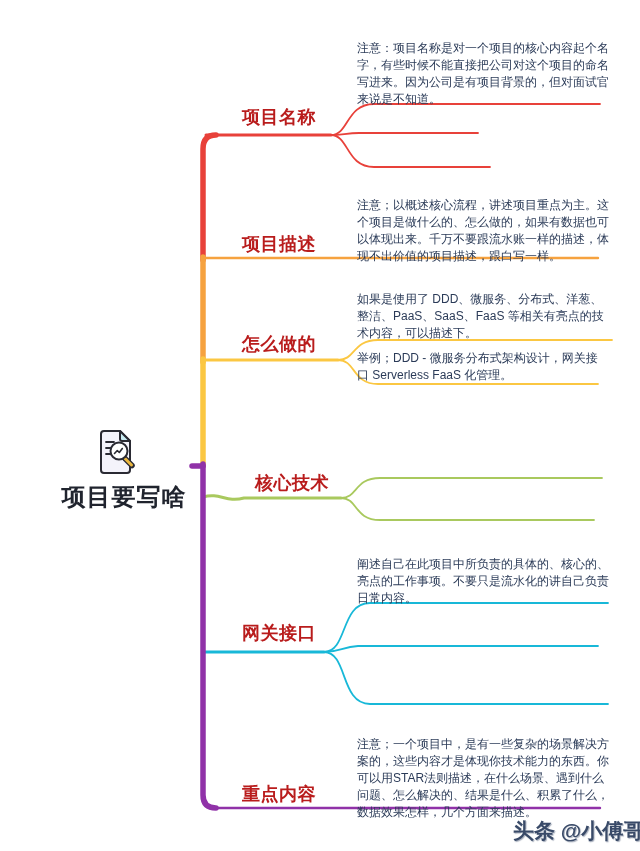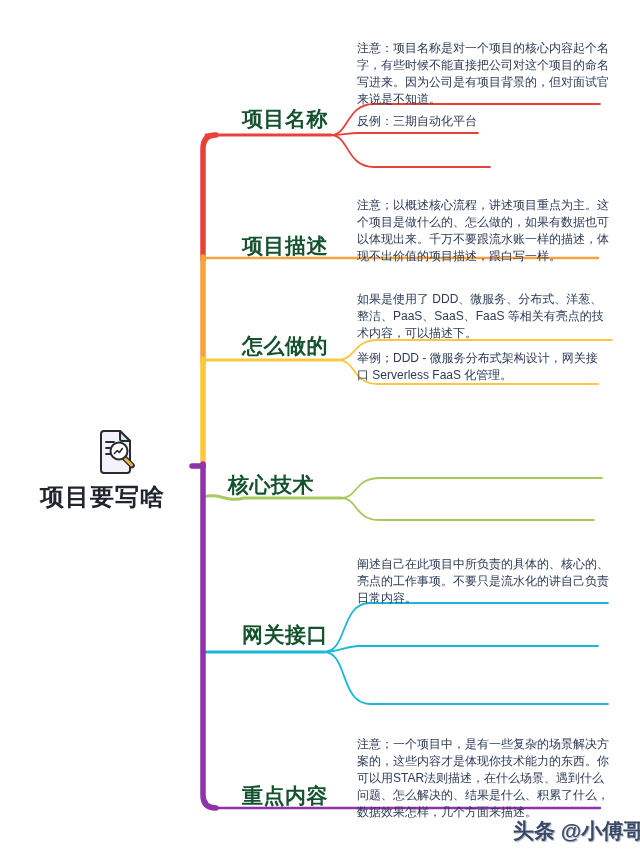--- a/index.html
+++ b/index.html
@@ -3,29 +3,29 @@
 <meta charset="utf-8">
 <style>
   html,body{margin:0;padding:0;background:#fff;}
   #canvas{
     position:relative;width:640px;height:851px;background:#ffffff;
     overflow:hidden;font-family:"Liberation Sans","DejaVu Sans",sans-serif;
   }
   #wires{position:absolute;left:0;top:0;width:640px;height:851px;}
   .abs{position:absolute;}
   .branch-label{
-    font-size:21px;font-weight:bold;color:#14532d;letter-spacing:.5px;
+    font-size:18px;font-weight:bold;color:#b91c1c;letter-spacing:.5px;
     white-space:nowrap;
   }
   .child-text{
     width:252px;font-size:12px;line-height:17px;color:#2b3b58;
     white-space:pre-wrap;
   }
   .root-title{
-    width:168px;font-size:24px;font-weight:bold;
+    width:168px;text-align:center;font-size:24px;font-weight:bold;
     color:#20242e;letter-spacing:1px;white-space:nowrap;
   }
   .watermark{
     font-size:21px;font-weight:bold;color:#394a68;white-space:nowrap;
     text-shadow:-1px -1px 0 rgba(255,255,255,.85),1px 1px 1px rgba(57,74,104,.45);
   }
 </style>
 </head>
 <body>
 
@@ -80,26 +80,25 @@
     <path d="M30,30.5 L37,37.5" stroke="#2a2a33" stroke-width="5.5" stroke-linecap="round"></path>
     <path d="M30,30.5 L36.5,37" stroke="#ecb83f" stroke-width="3" stroke-linecap="round"></path>
     <circle cx="24" cy="23" r="8.5" fill="#ffffff" stroke="#2a2a33" stroke-width="2"></circle>
     <path d="M19.5,25.5 l2.8,-3 2,2 3,-4" fill="none" stroke="#2a2a33" stroke-width="1.6" stroke-linecap="round" stroke-linejoin="round"></path>
   </svg>
   <div class="abs root-title" style="left:40px;top:481px">项目要写啥</div>
 
   <div class="abs branch-label" style="left:242px;top:105px">项目名称</div>
   <div class="abs branch-label" style="left:242px;top:232px">项目描述</div>
   <div class="abs branch-label" style="left:242px;top:332px">怎么做的</div>
-  <div class="abs branch-label" style="left:228px;top:471px">核心技术</div>
+  <div class="abs branch-label" style="left:255px;top:471px">核心技术</div>
   <div class="abs branch-label" style="left:242px;top:621px">网关接口</div>
   <div class="abs branch-label" style="left:242px;top:782px">重点内容</div>
 
   <div class="abs child-text" style="left:357px;top:40px">注意：项目名称是对一个项目的核心内容起个名字，有些时候不能直接把公司对这个项目的命名写进来。因为公司是有项目背景的，但对面试官来说是不知道。</div>
-  <div class="abs child-text" style="left:357px;top:113px">反例：三期自动化平台</div>
 
   <div class="abs child-text" style="left:357px;top:197px">注意；以概述核心流程，讲述项目重点为主。这个项目是做什么的、怎么做的，如果有数据也可以体现出来。千万不要跟流水账一样的描述，体现不出价值的项目描述，跟白写一样。</div>
 
   <div class="abs child-text" style="left:357px;top:291px">如果是使用了 DDD、微服务、分布式、洋葱、整洁、PaaS、SaaS、FaaS 等相关有亮点的技术内容，可以描述下。</div>
   <div class="abs child-text" style="left:357px;top:350px">举例；DDD - 微服务分布式架构设计，网关接口 Serverless FaaS 化管理。</div>
 
 
   <div class="abs child-text" style="left:357px;top:556px">阐述自己在此项目中所负责的具体的、核心的、亮点的工作事项。不要只是流水化的讲自己负责日常内容。</div>
 
   <div class="abs child-text" style="left:357px;top:736px">注意；一个项目中，是有一些复杂的场景解决方案的，这些内容才是体现你技术能力的东西。你可以用STAR法则描述，在什么场景、遇到什么问题、怎么解决的、结果是什么、积累了什么，数据效果怎样，几个方面来描述。</div>

